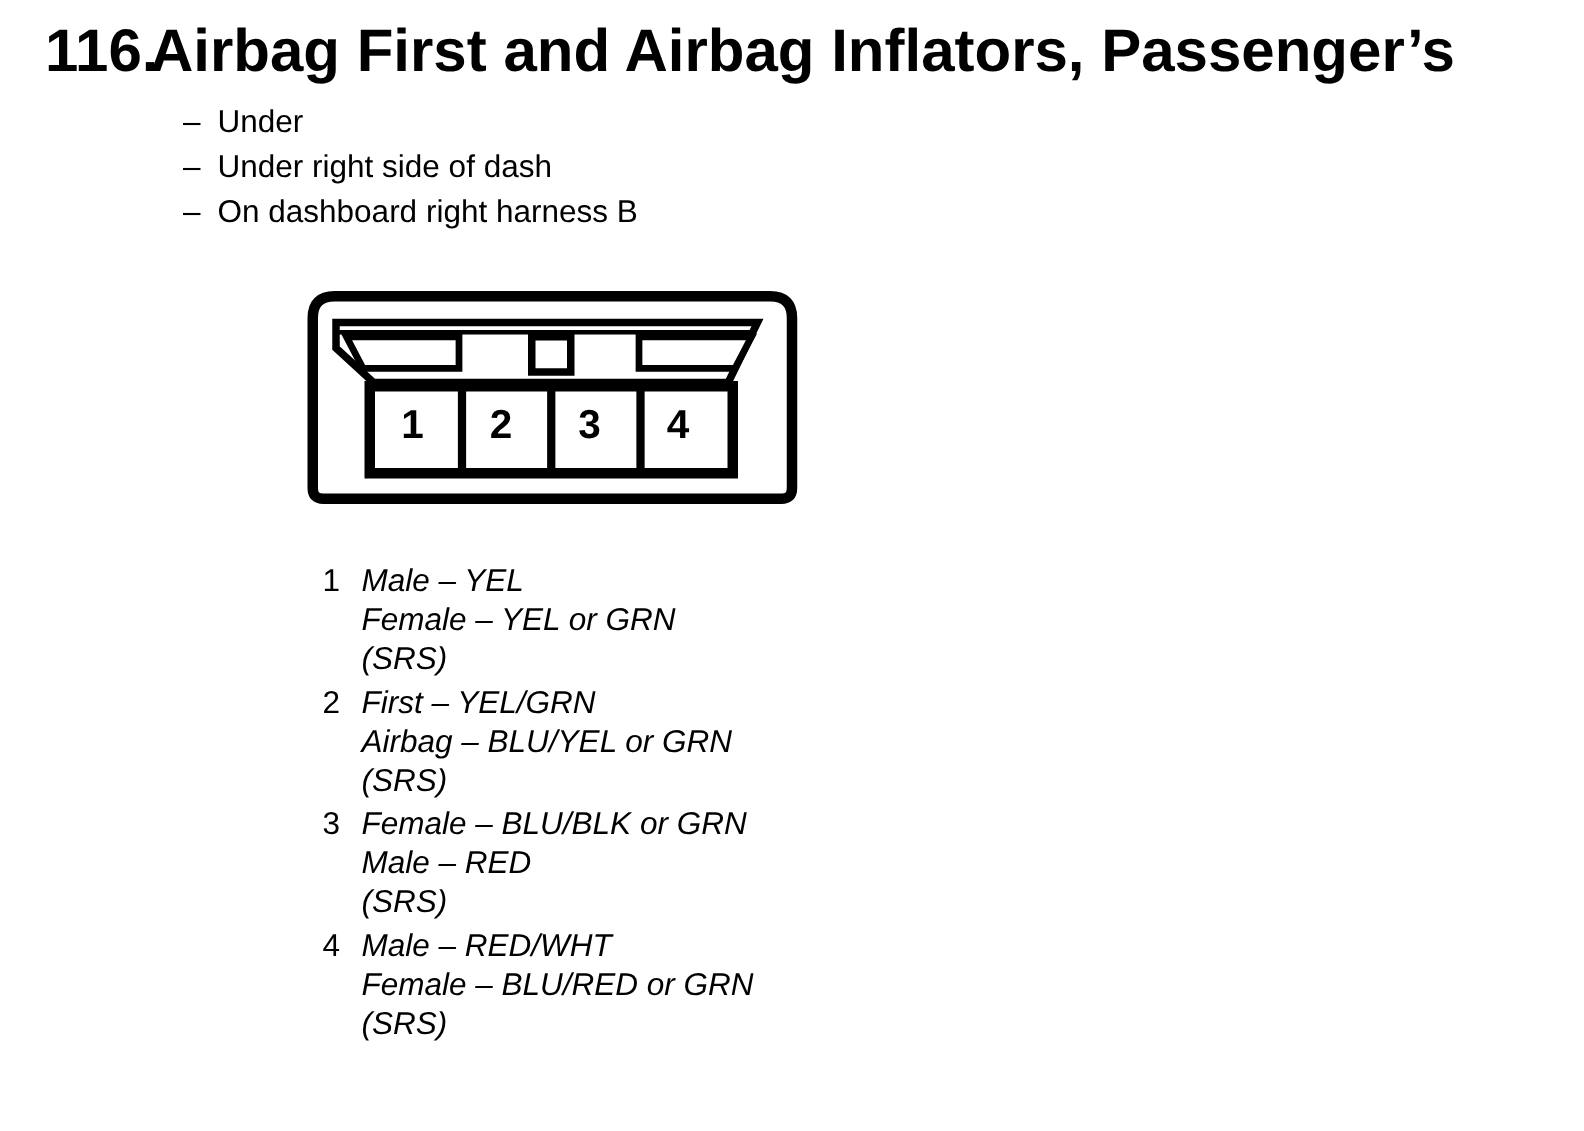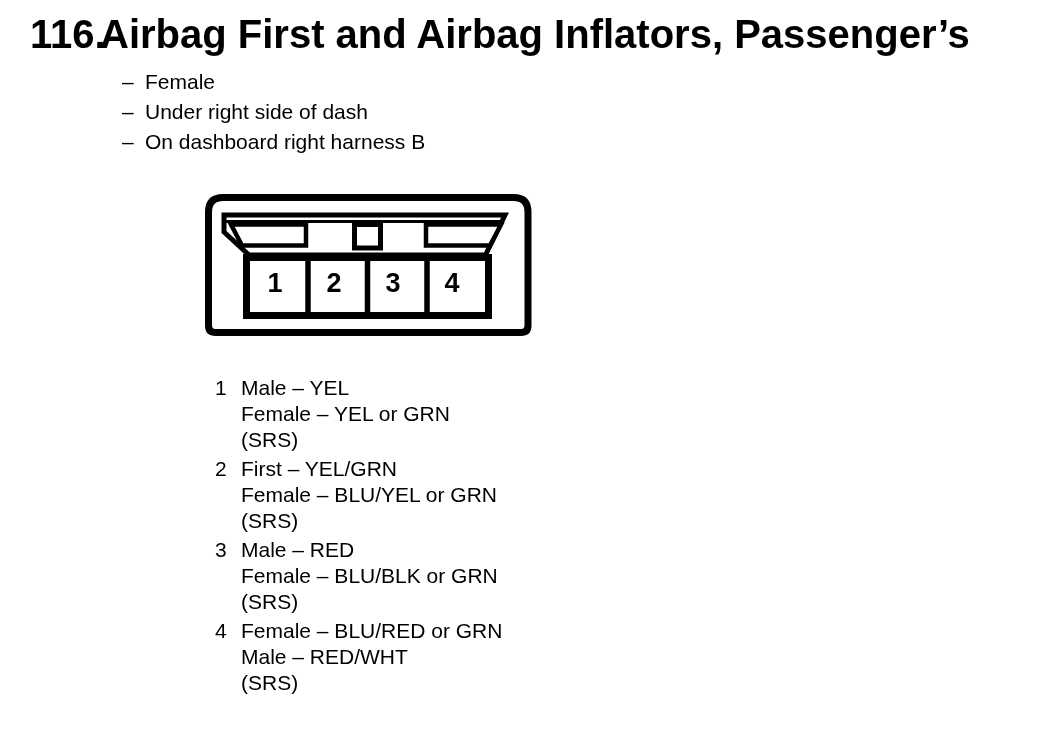--- a/index.html
+++ b/index.html
@@ -37,36 +37,36 @@
     font-size:27px;font-weight:bold;
     fill:#000000;
   }
   
   .pin-list{
     position:absolute;left:215px;top:375px;
     font-size:21px;line-height:26px;
   }
   .pin-entry{display:flex;margin-bottom:3px;}
   .pin-num{display:inline-block;width:26px;flex:0 0 26px;}
-  .pin-lines div{white-space:nowrap;}
+  .pin-lines div{white-space:nowrap;font-style:italic;}
 </style>
 </head>
 <body>
 
 <div class="page">
 
   <div class="title-row">
     <span class="title-num">116.</span>
     <span class="title-text">Airbag First and Airbag Inflators, Passenger’s</span>
   </div>
 
   <div class="details">
     <div class="detail-line">
       <span class="detail-dash">–</span>
-      <span>Female</span>
+      <span>Under</span>
     </div>
     <div class="detail-line">
       <span class="detail-dash">–</span>
       <span>Under right side of dash</span>
     </div>
     <div class="detail-line">
       <span class="detail-dash">–</span>
       <span>On dashboard right harness B</span>
     </div>
   </div>
@@ -103,35 +103,35 @@
       <div class="pin-lines">
         <div>Male – YEL</div>
         <div>Female – YEL or GRN</div>
         <div>(SRS)</div>
       </div>
     </div>
     <div class="pin-entry">
       <span class="pin-num">2</span>
       <div class="pin-lines">
         <div>First – YEL/GRN</div>
-        <div>Female – BLU/YEL or GRN</div>
+        <div>Airbag – BLU/YEL or GRN</div>
         <div>(SRS)</div>
       </div>
     </div>
     <div class="pin-entry">
       <span class="pin-num">3</span>
       <div class="pin-lines">
+        <div>Female – BLU/BLK or GRN</div>
         <div>Male – RED</div>
-        <div>Female – BLU/BLK or GRN</div>
         <div>(SRS)</div>
       </div>
     </div>
     <div class="pin-entry">
       <span class="pin-num">4</span>
       <div class="pin-lines">
+        <div>Male – RED/WHT</div>
         <div>Female – BLU/RED or GRN</div>
-        <div>Male – RED/WHT</div>
         <div>(SRS)</div>
       </div>
     </div>
   </div>
 
 </div>
 
 </body></html>

